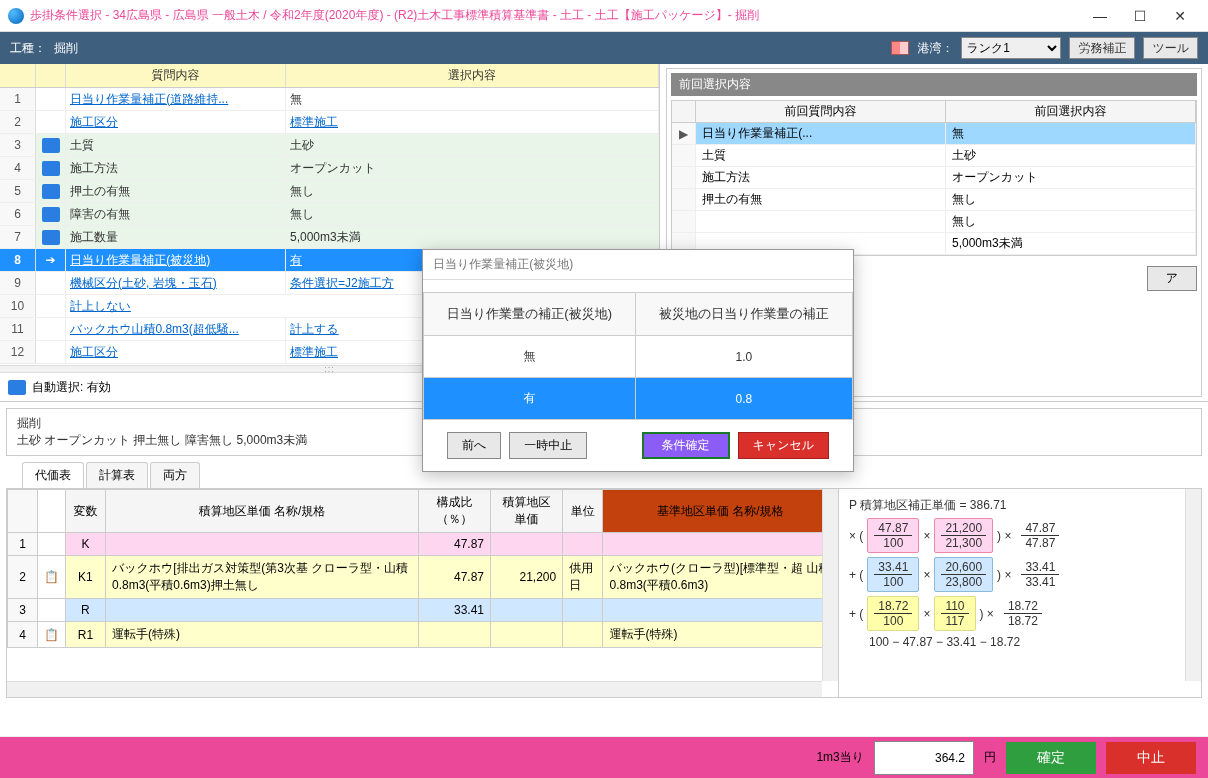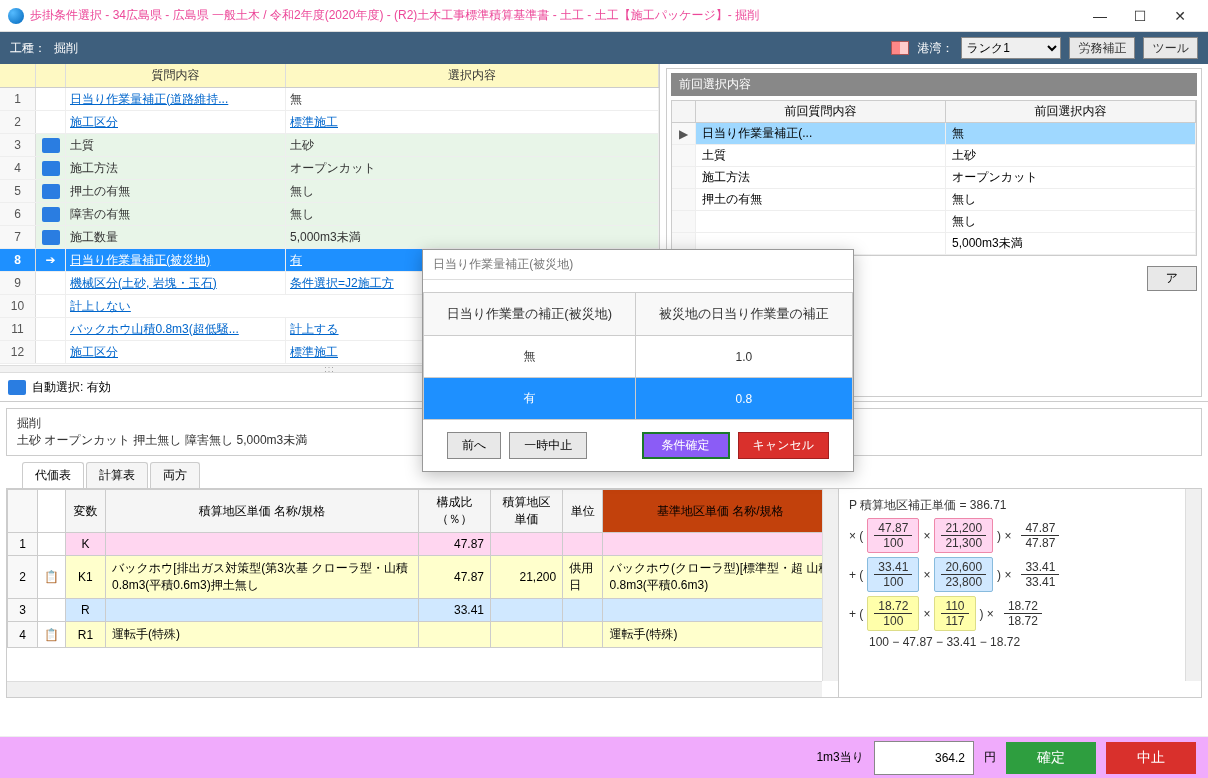--- a/index.html
+++ b/index.html
@@ -97,21 +97,21 @@
 
 .formula-pane { flex: 1; padding: 8px 10px; overflow: auto; font-size: 13px; color: #333; position: relative; }
 .formula-pane .line { margin: 4px 0; display: flex; align-items: center; gap: 4px; }
 .frac { display: inline-flex; flex-direction: column; align-items: center; padding: 2px 6px; border-radius: 2px; }
 .frac .top { border-bottom: 1px solid #333; padding: 0 4px; }
 .frac .bot { padding: 0 4px; }
 .bg-pink { background: #ffd6f0; border: 1px solid #e8a; }
 .bg-blue { background: #d0e8ff; border: 1px solid #8bd; }
 .bg-yellow { background: #ffffaa; border: 1px solid #dd8; }
 
-.footer { position: absolute; bottom: 0; left: 0; right: 0; height: 42px; display: flex; align-items: center; justify-content: flex-end; gap: 10px; padding: 12px 12px; background: #f0abfc; border-top: 1px solid #eee; }
+.footer { position: absolute; bottom: 0; left: 0; right: 0; height: 42px; display: flex; align-items: center; justify-content: flex-end; gap: 10px; padding: 12px 12px; background: #ec4899; border-top: 1px solid #eee; }
 .footer .val { border: 1px solid #888; padding: 3px 8px; width: 100px; text-align: right; height: 34px; background: #fff; }
 .footer .fbtn { width: 90px; height: 32px; display: flex; align-items: center; justify-content: center; color: #fff; font-size: 14px; }
 .footer .ok { background: #2e9e3f; }
 .footer .cancel { background: #d9302c; }
 .scrollbar-v { position: absolute; right: 0; top: 0; bottom: 16px; width: 16px; background: #f0f0f0; border-left: 1px solid #ddd; }
 .scrollbar-h { position: absolute; left: 0; right: 16px; bottom: 0; height: 16px; background: #f0f0f0; border-top: 1px solid #ddd; }
 </style>
 </head>
 <body>
 

